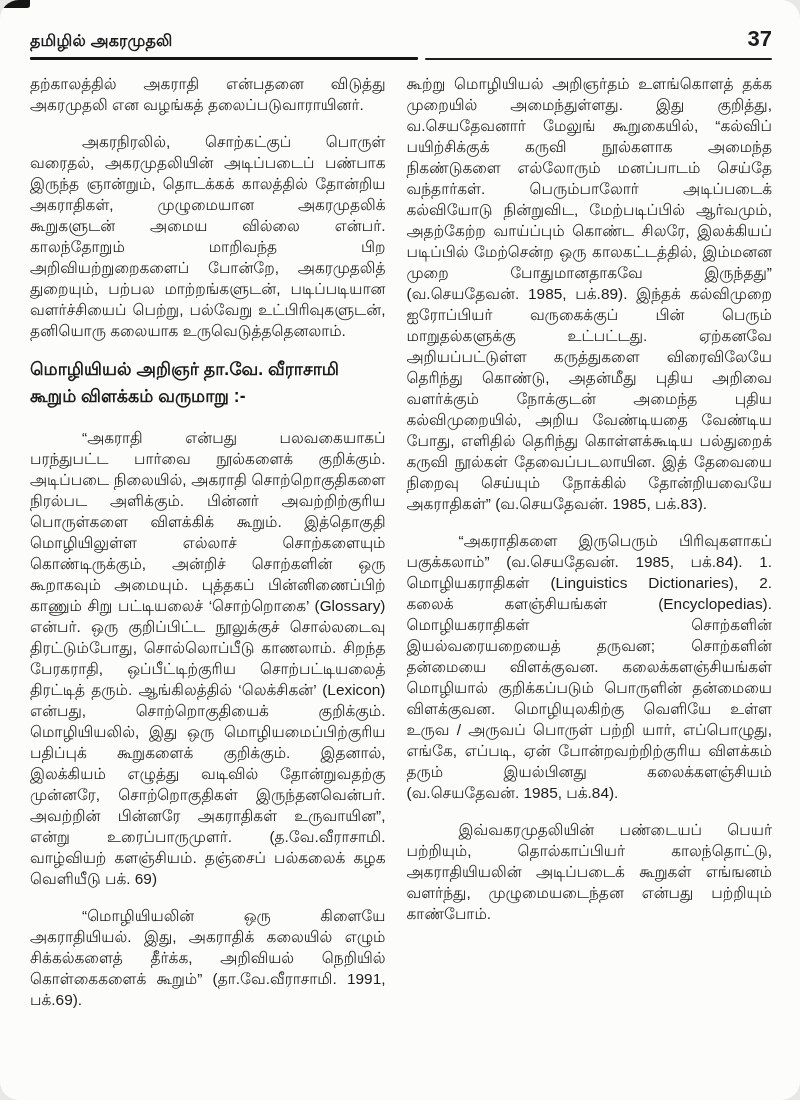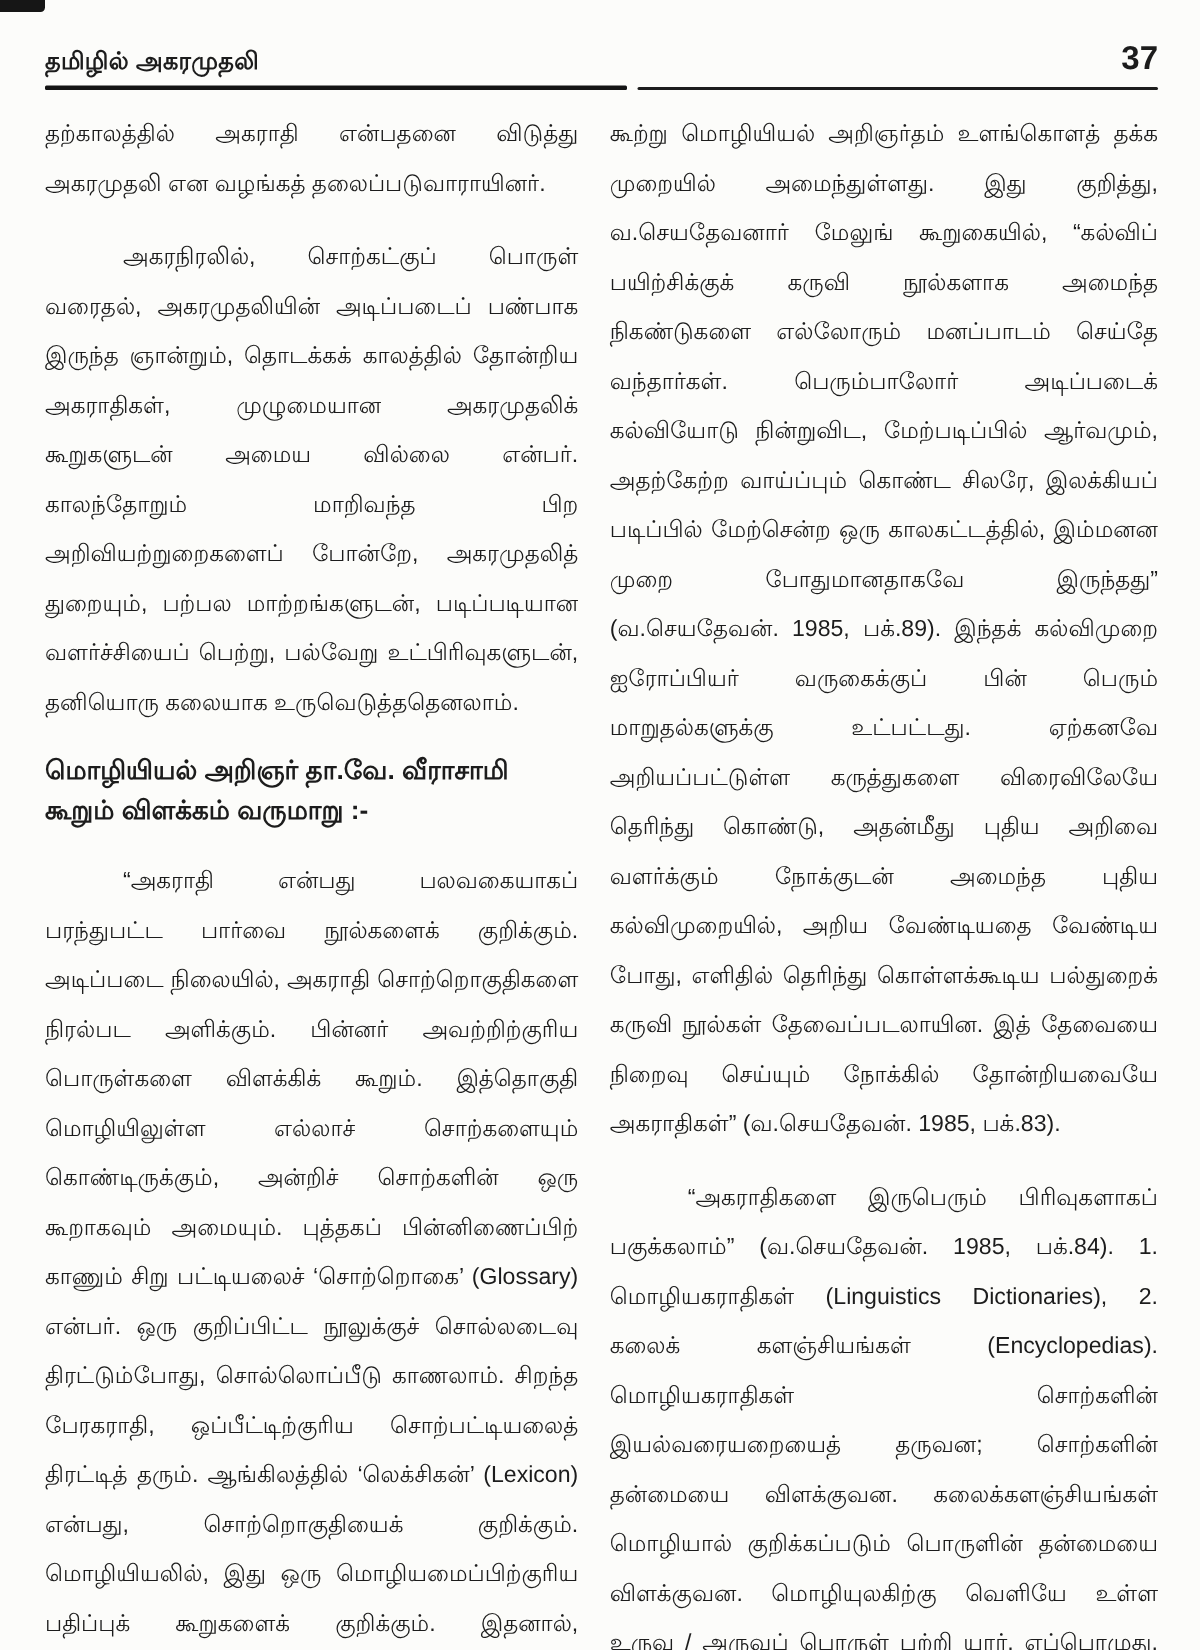--- a/index.html
+++ b/index.html
@@ -9,20 +9,21 @@
   }
   .page {
     position: relative;
     width: 800px;
     height: 1100px;
     background: #fcfcfa;
     color: #1c1c1c;
     font-family: "Liberation Sans", "DejaVu Sans", sans-serif;
     overflow: hidden;
     box-sizing: border-box;
+    border-radius: 19px;
   }
   .corner-mark {
     position: absolute;
     top: 0;
     left: 0;
     width: 30px;
     height: 8px;
     background: #161616;
     border-bottom-right-radius: 3px;
   }
@@ -66,21 +67,21 @@
     box-sizing: border-box;
   }
   .col {
     box-sizing: border-box;
   }
   .col-left  { width: 356px; }
   .col-right { width: 366px; }
   .col p {
     margin: 0 0 15px 0;
     font-size: 15.4px;
-    line-height: 33px;
+    line-height: 21px;
     text-align: justify;
     text-justify: inter-word;
   }
   .col p.indent { text-indent: 52px; margin-top: 16px; }
   .section-heading {
     margin: 7px 0 17px 0;
     font-size: 17.5px;
     font-weight: 700;
     line-height: 27px;
     text-align: left;

